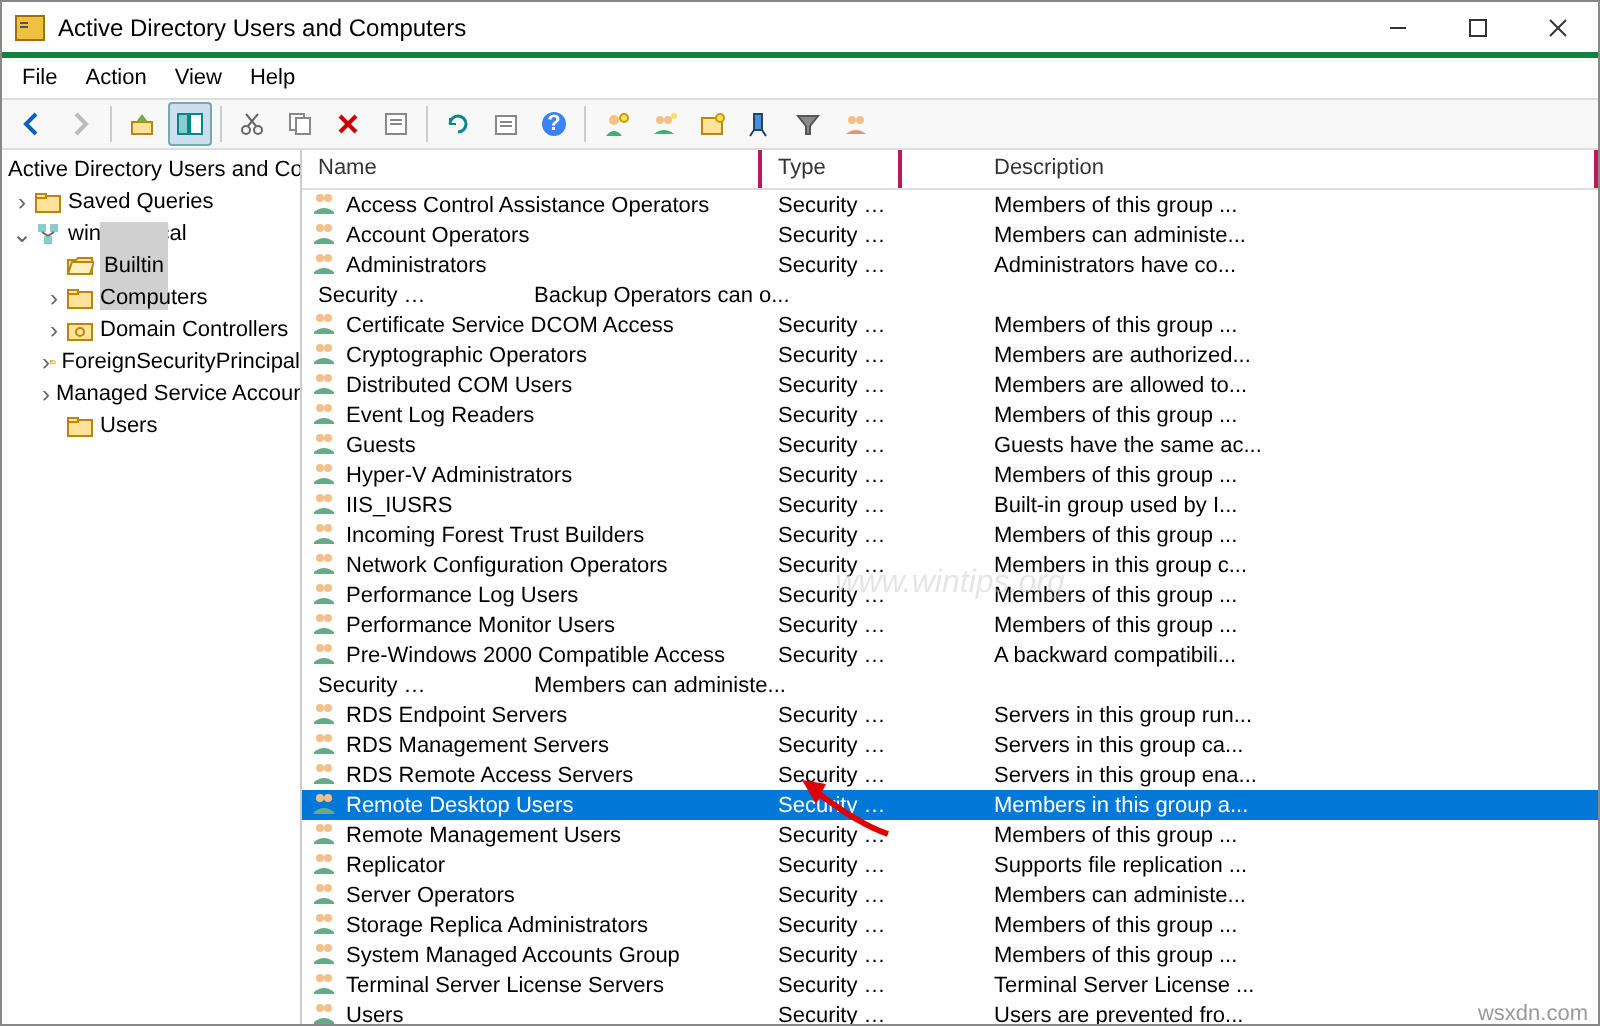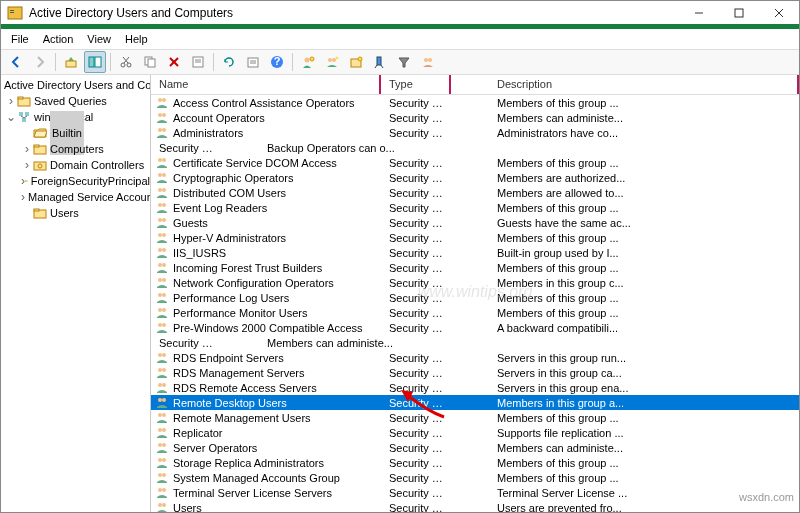--- a/index.html
+++ b/index.html
@@ -1,17 +1,17 @@
 <!DOCTYPE html>
 <html><head>
 <meta charset="utf-8">
 <style>
 * { box-sizing: border-box; margin: 0; padding: 0; font-family: "Segoe UI", Tahoma, sans-serif; font-size: 11px; }
 body { background: #fff; width: 800px; height: 513px; display: flex; flex-direction: column; border: 1px solid #888; }
-.titlebar { height: 28px; display: flex; align-items: center; background: #fff; border-bottom: 5px solid #15803d; }
+.titlebar { height: 28px; display: flex; align-items: center; background: #fff; border-bottom: 3px solid #15803d; }
 .titlebar .ticon { width: 16px; height: 16px; margin: 0 6px; }
 .titlebar .title { flex: 1; font-size: 12px; }
 .winbtns { display: flex; }
 .winbtn { width: 40px; height: 28px; display: flex; align-items: center; justify-content: center; }
 .winbtn svg { width: 10px; height: 10px; }
 .menubar { height: 20px; display: flex; align-items: center; padding: 0 4px; gap: 2px; }
 .menubar span { padding: 2px 6px; }
 .toolbar { height: 26px; display: flex; align-items: center; padding: 0 4px; gap: 2px; border-top: 1px solid #ddd; border-bottom: 1px solid #ddd; background: #f8f8f8; }
 .tbtn { width: 22px; height: 22px; display: flex; align-items: center; justify-content: center; border: 1px solid transparent; border-radius: 2px; }
 .tbtn.active { border-color: #7aa; background: #cde; }
@@ -29,21 +29,21 @@
 .c2 { width: 70px; }
 .c3 { flex: 1; margin-left: 38px; }
 .lbody { flex: 1; overflow: hidden; position: relative; }
 .row { display: flex; height: 15px; align-items: center; white-space: nowrap; }
 .row.sel { background: #0078d7; color: #fff; }
 .row .c1 { display: flex; align-items: center; padding-left: 4px; }
 .row .c2, .row .c3 { padding-left: 8px; overflow: hidden; text-overflow: ellipsis; }
 .gicon { width: 14px; height: 14px; margin-right: 4px; flex-shrink: 0; }
 .arrow { position: absolute; left: 248px; top: 287px; pointer-events: none; }
 .watermark { position: absolute; left: 50%; top: 188px; transform: translateX(-50%); color: #ccc; font-size: 16px; font-style: italic; pointer-events: none; opacity: 0.5; }
-.footer { position: absolute; right: 6px; bottom: 10px; color: #999; font-size: 11px; }
+.footer { position: absolute; right: 6px; bottom: 0; color: #999; font-size: 11px; }
 </style>
 </head>
 <body>
 
 <div class="titlebar">
   <svg class="ticon" viewBox="0 0 16 16">
       <rect x="1" y="2" width="14" height="12" fill="#f0c040" stroke="#a07010"></rect>
       <rect x="3" y="5" width="4" height="1" fill="#555"></rect>
       <rect x="3" y="7" width="4" height="1" fill="#555"></rect>
     </svg>

